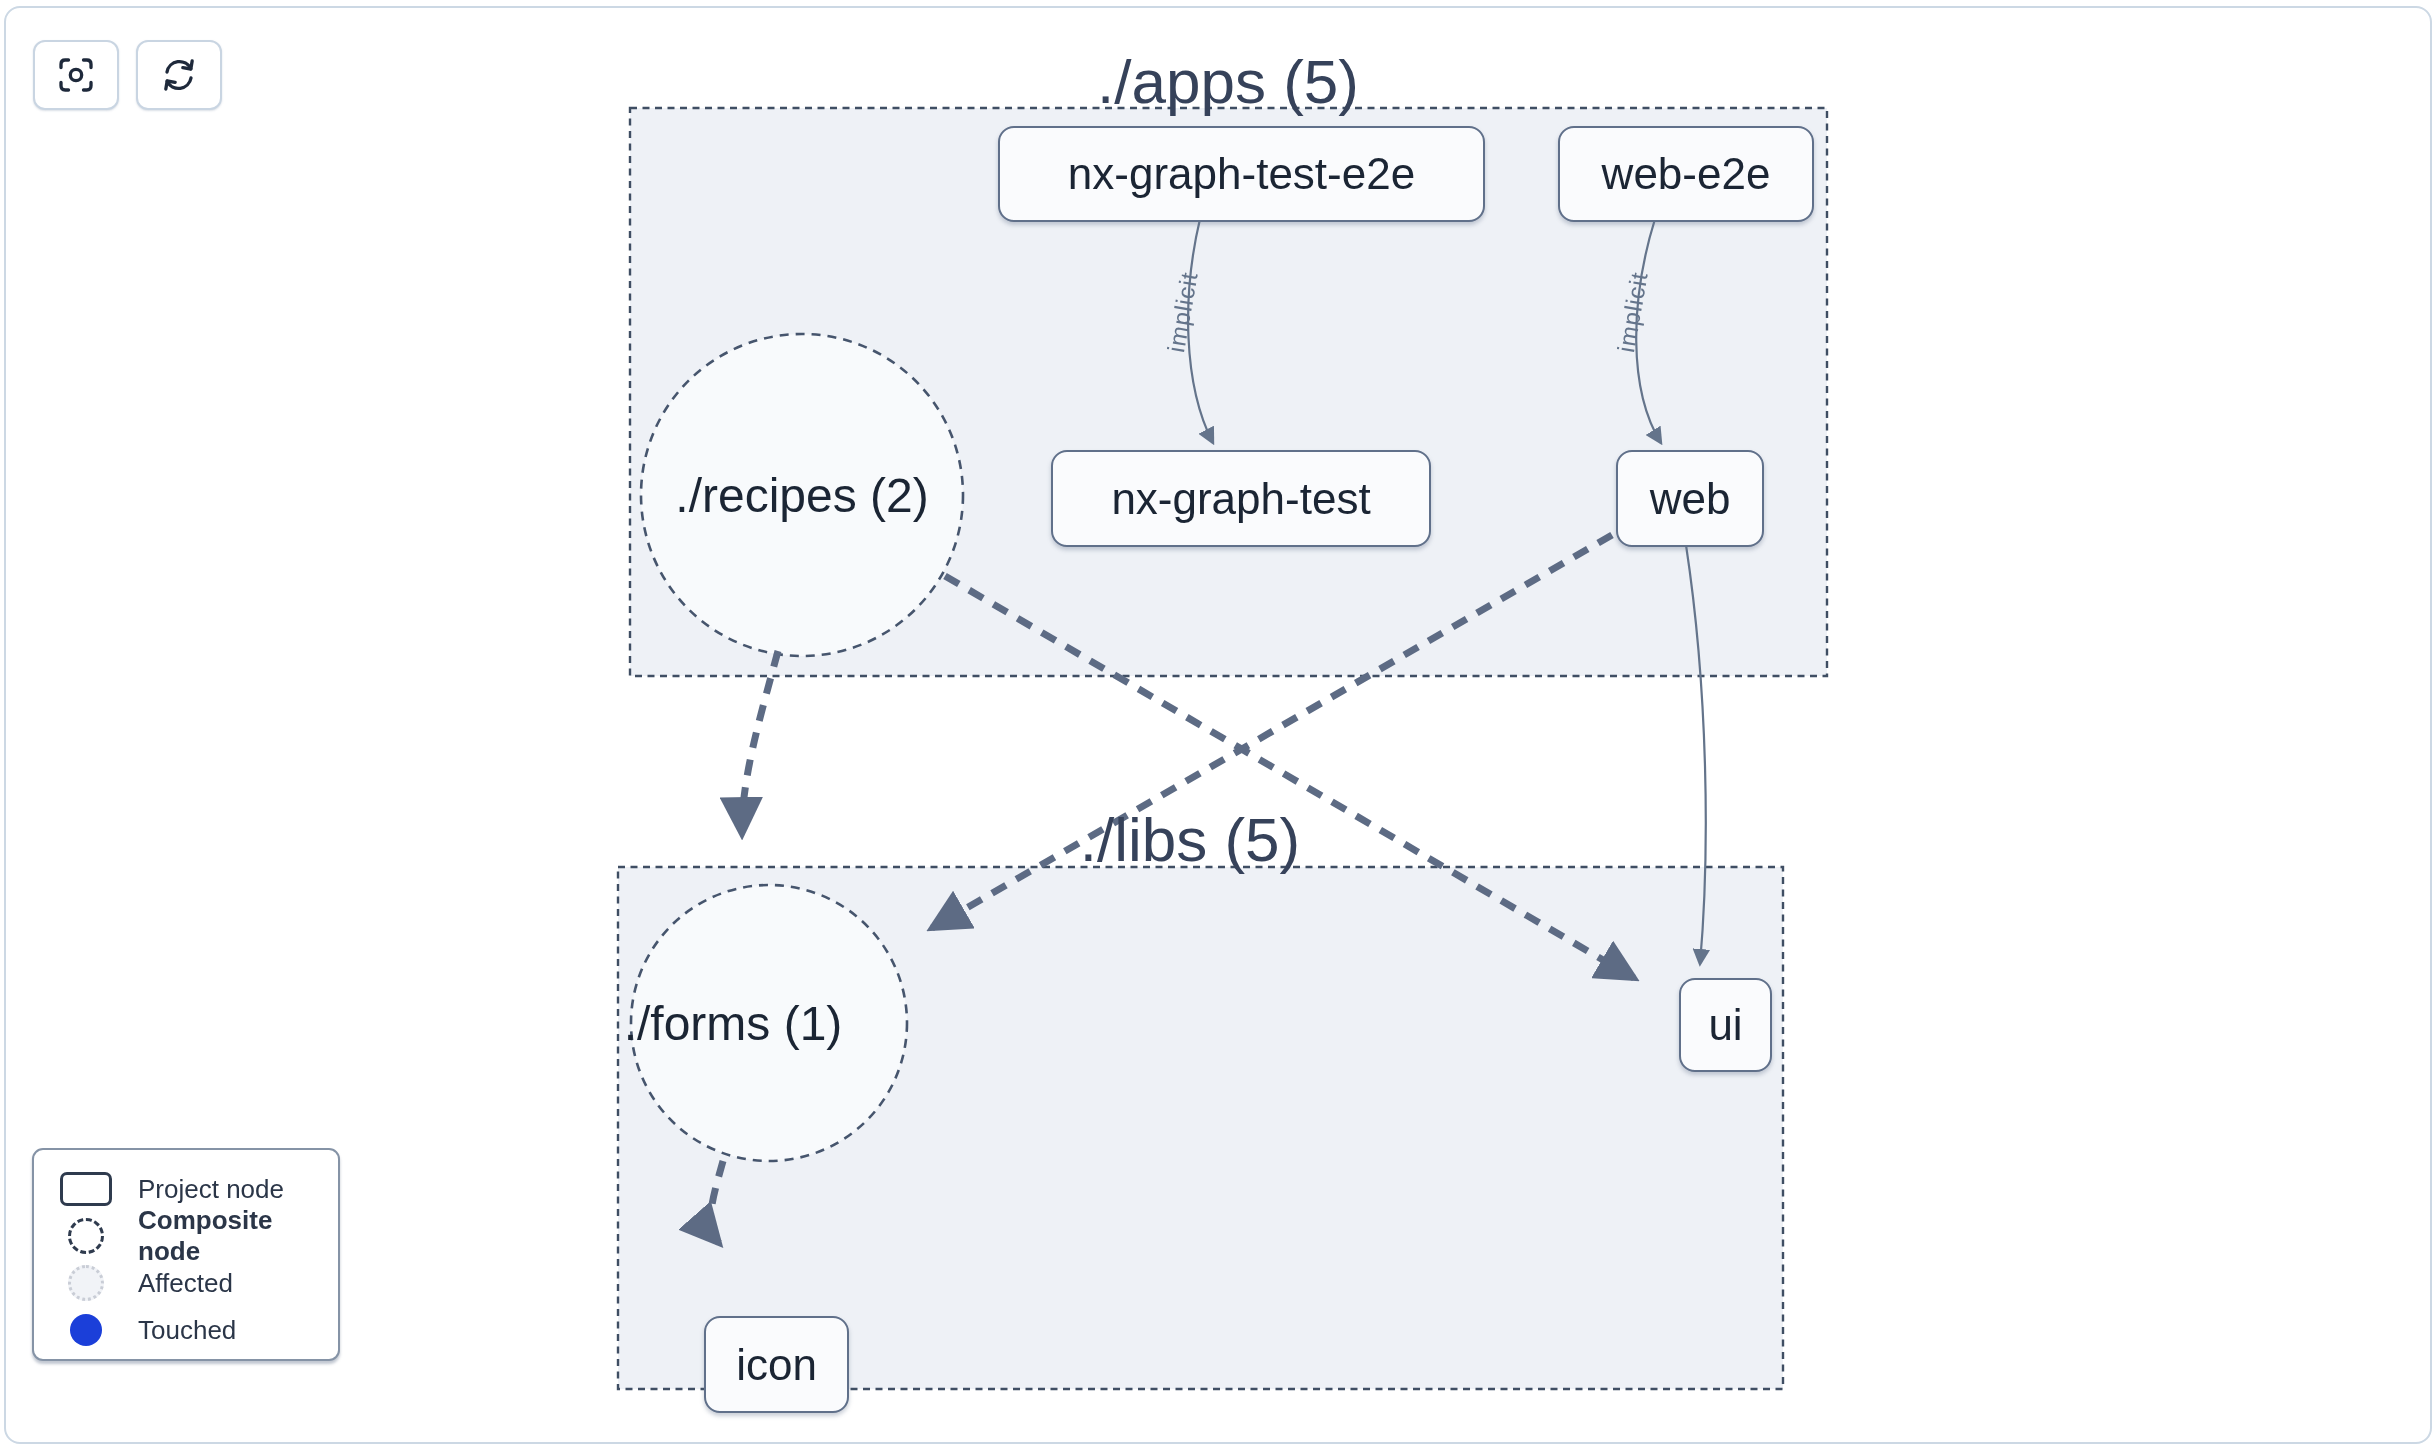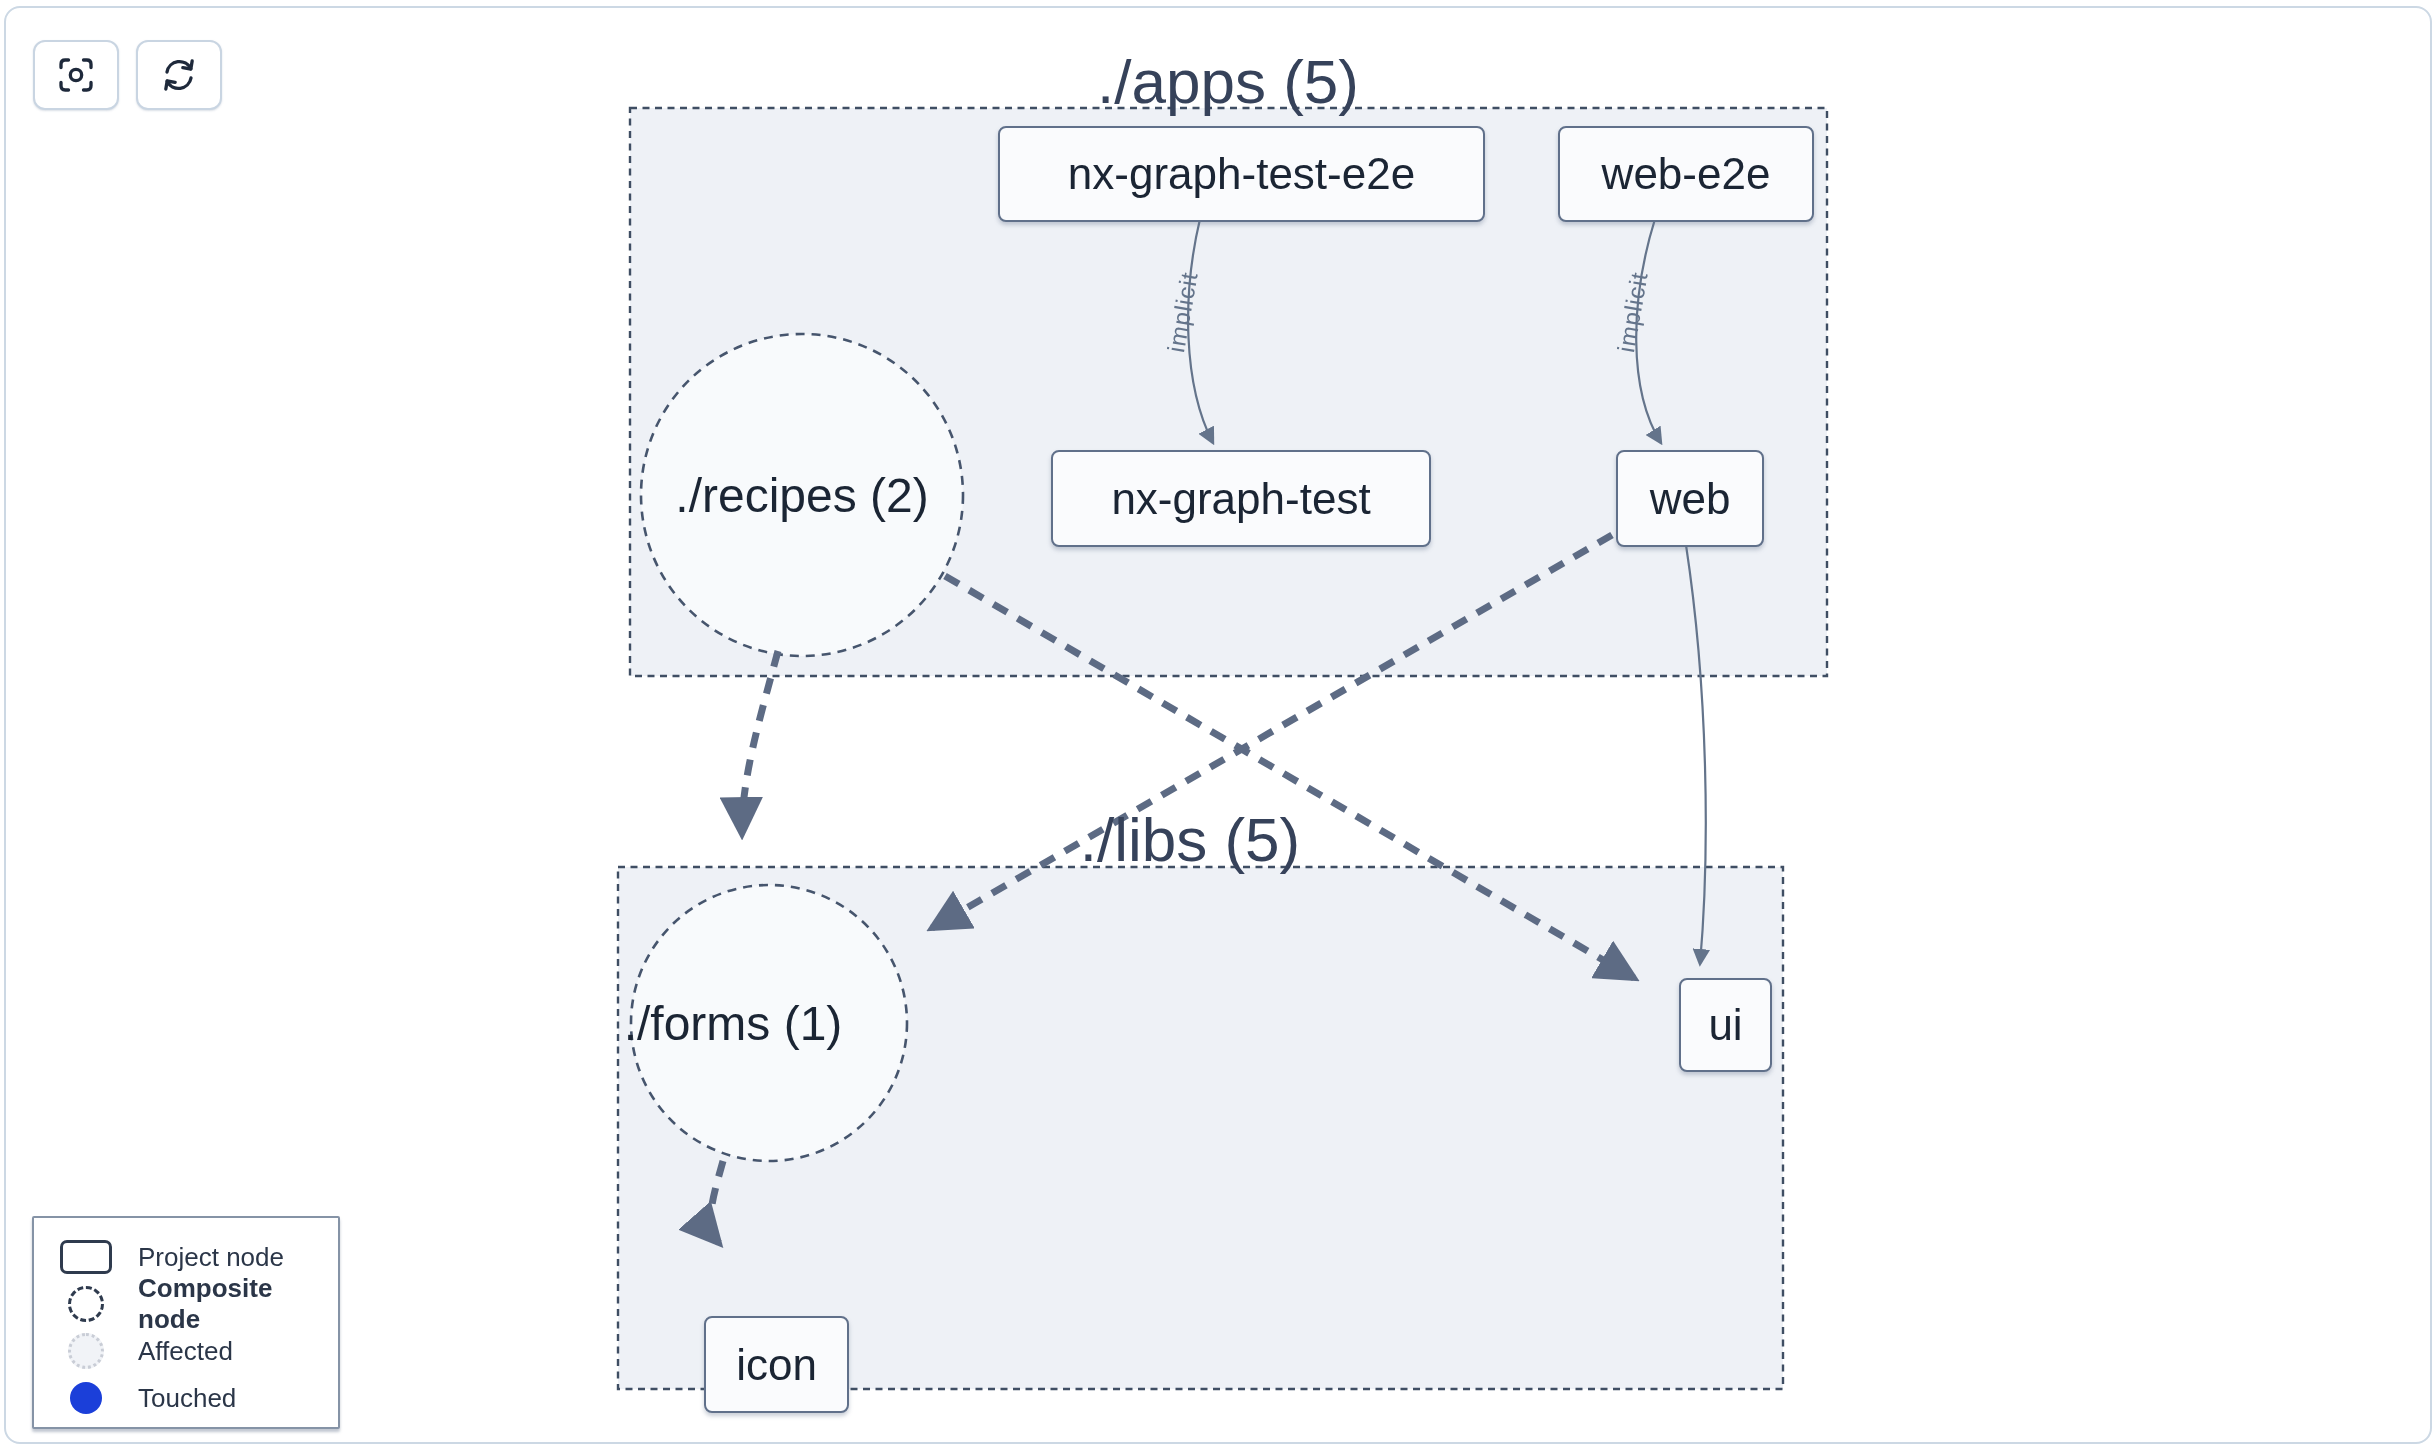--- a/index.html
+++ b/index.html
@@ -14,42 +14,42 @@
   .tool-btn svg{width:40px;height:40px;stroke:#1e293b;fill:none;stroke-width:2;stroke-linecap:round;stroke-linejoin:round;}
   #btn-focus{left:33px;top:40px;}
   #btn-refresh{left:136px;top:40px;}
   
   #graph-svg{position:absolute;left:0;top:0;width:2434px;height:1446px;}
   
   .group-label{position:absolute;width:420px;text-align:center;font-size:62px;color:#36425a;}
   #apps-label{left:1018px;top:46px;}
   #libs-label{left:980px;top:804px;}
   
-  .proj-node{position:absolute;background:#fafbfd;border:2px solid #60708a;border-radius:8px;
+  .proj-node{position:absolute;background:#fafbfd;border:2px solid #60708a;border-radius:16px;
        display:flex;align-items:center;justify-content:center;font-size:44px;color:#1b2534;
        box-shadow:0 3px 4px rgba(100,116,139,.35);cursor:pointer;}
   #node-nx-graph-test-e2e{left:998px;top:126px;width:483px;height:92px;}
   #node-web-e2e{left:1558px;top:126px;width:252px;height:92px;}
   #node-nx-graph-test{left:1051px;top:450px;width:376px;height:93px;}
   #node-web{left:1616px;top:450px;width:144px;height:93px;}
   #node-ui{left:1679px;top:978px;width:89px;height:90px;}
   #node-icon{left:704px;top:1316px;width:141px;height:93px;}
   
   .comp-label{position:absolute;display:flex;align-items:center;justify-content:center;
        font-size:48px;color:#1b2534;cursor:pointer;}
   #comp-recipes{left:641px;top:334px;width:322px;height:322px;border-radius:50%;}
   #comp-forms{left:595px;top:885px;width:276px;height:276px;border-radius:50%;}
   
   .edge-label{position:absolute;font-size:24px;color:#64748b;transform:translate(-50%,-50%) rotate(-80deg);
        letter-spacing:1px;}
   #edge-label-1{left:1183px;top:312px;}
   #edge-label-2{left:1633px;top:312px;}
   
-  .legend{position:absolute;left:32px;top:1216px;width:304px;height:209px;background:#fff;
-       border:2px solid #8593a6;border-radius:2px;box-shadow:0 3px 3px rgba(100,116,139,.4);}
+  .legend{position:absolute;left:32px;top:1148px;width:304px;height:209px;background:#fff;
+       border:2px solid #8593a6;border-radius:11px;box-shadow:0 3px 3px rgba(100,116,139,.4);}
   .legend-row{position:absolute;left:0;width:100%;height:34px;display:flex;align-items:center;}
   .legend-sym{width:104px;display:flex;align-items:center;justify-content:center;flex:0 0 104px;}
   .legend-text{font-size:26px;color:#2b3648;}
   .sym-project{width:46px;height:28px;border:3px solid #2f3b4e;border-radius:7px;}
   .sym-composite{width:30px;height:30px;border:3px dashed #2f3b4e;border-radius:50%;}
   .sym-affected{width:30px;height:30px;border:3px dotted #c9cdd6;border-radius:50%;background:#f1f3f7;}
   .sym-touched{width:32px;height:32px;border-radius:50%;background:#1b3fd9;}
 </style>
 </head>
 <body>

